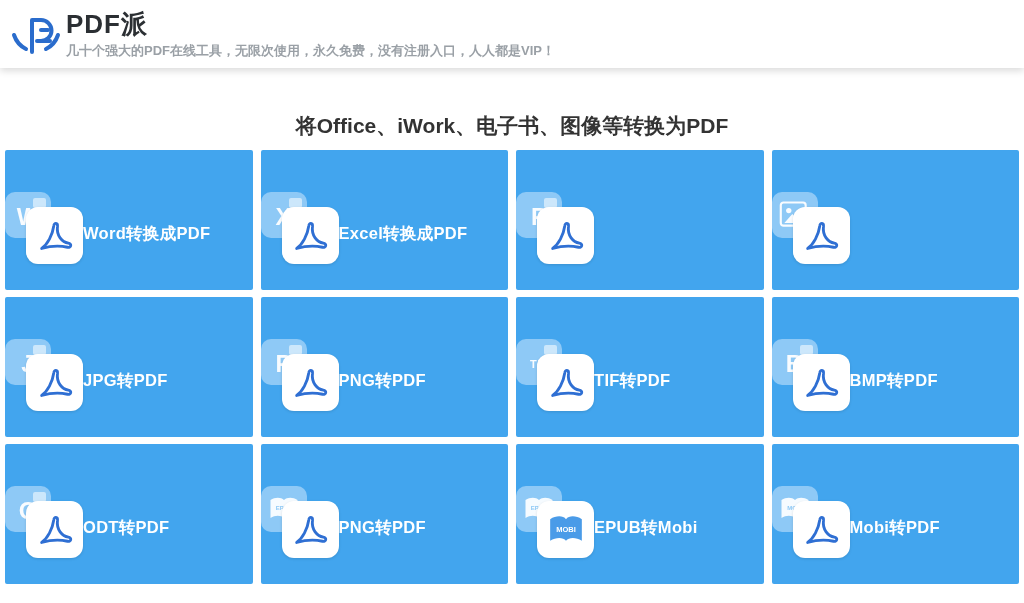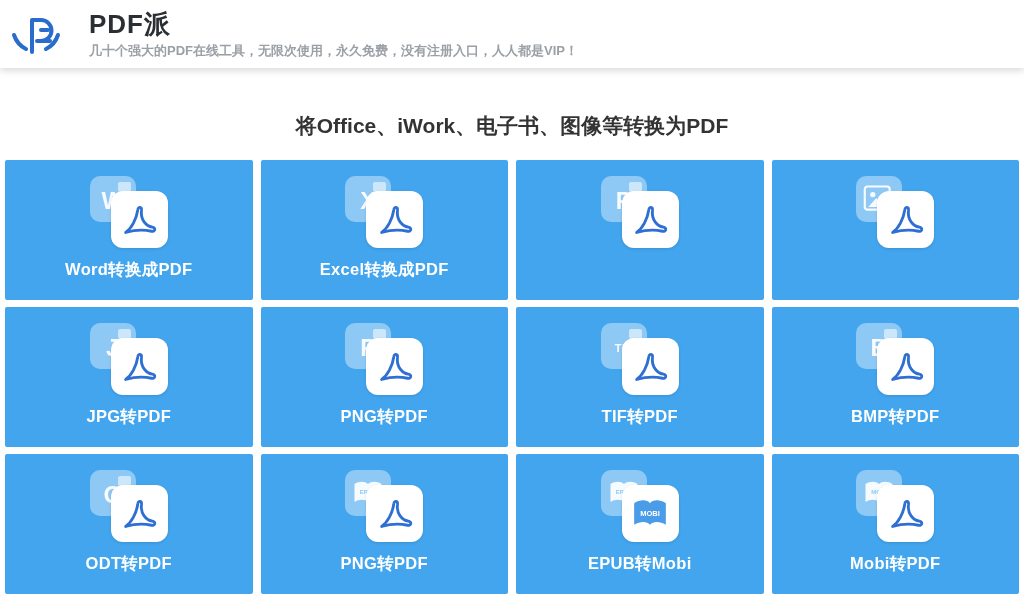--- a/index.html
+++ b/index.html
@@ -10,59 +10,59 @@
   .header {
     position: relative;
     height: 68px;
     background: #fff;
     display: flex;
     align-items: center;
     padding-left: 10px;
     box-shadow: 0 3px 7px rgba(0,0,0,0.14);
   }
   .logo { width: 52px; height: 52px; flex: 0 0 auto; }
-  .brand { margin-left: 27px; padding-top: 2px; }
+  .brand { margin-left: 4px; padding-top: 2px; }
   .brand-title {
     font-size: 26px;
     font-weight: bold;
     color: #2b2f33;
     letter-spacing: 1px;
     line-height: 1.1;
   }
   .brand-tagline {
     font-size: 13px;
     color: #9aa0a6;
     margin-top: 3px;
     font-weight: bold;
   }
 
   
   .section-heading {
-    margin: 44px 0 20px;
+    margin: 44px 0 10px;
     text-align: center;
     font-size: 21px;
     font-weight: bold;
     color: #333;
   }
 
   
   .grid {
     display: grid;
     grid-template-columns: repeat(4, 1fr);
     grid-auto-rows: 140px;
     column-gap: 8px;
     row-gap: 7px;
     padding: 0 5px;
   }
   .tile {
     background: #42a5ee;
     border-radius: 2px;
     cursor: pointer;
     display: flex;
-    flex-direction: column;
+    flex-direction: row;
     align-items: center;
     padding-top: 16px;
   }
 
   .icon-combo {
     position: relative;
     width: 78px;
     height: 72px;
     flex: 0 0 auto;
   }

